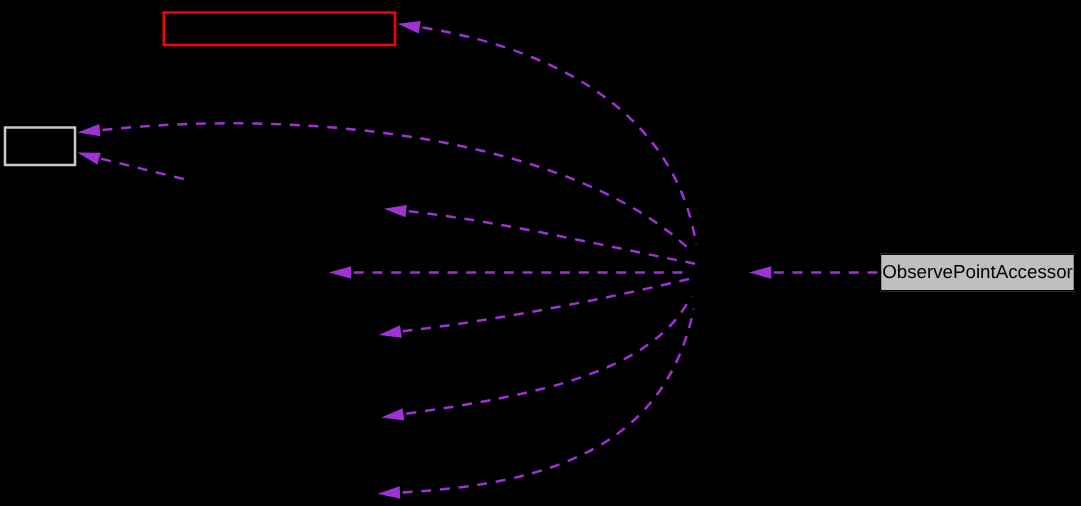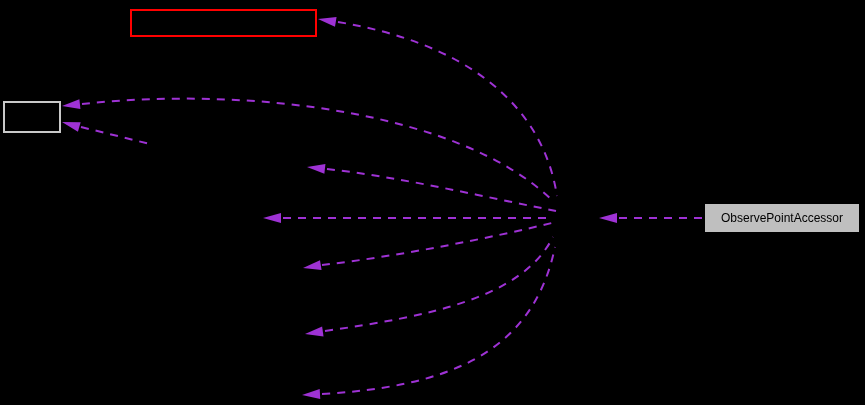--- a/index.html
+++ b/index.html
@@ -53,21 +53,21 @@
     border: 2px solid var(--color-small_border, #c9c9c9);
   }
   .node-accessor {
     left: 704px;
     top: 203px;
     width: 156px;
     height: 30px;
     background: var(--color-accessor_fill, #bfbfbf);
     border: 1px solid #000;
     color: var(--color-accessor_text, #000);
-    font-size: 12px;
+    font-size: 15px;
     line-height: 28px;
     text-align: center;
     white-space: nowrap;
   }
 </style>
 </head>
 <body>
 
 <div class="stage" style="--color-background: #000000; --color-edge: #9e32d4; --color-truncated_border: #ff0000; --color-small_border: #c9c9c9; --color-accessor_fill: #bfbfbf; --color-accessor_text: #000000;">
 

